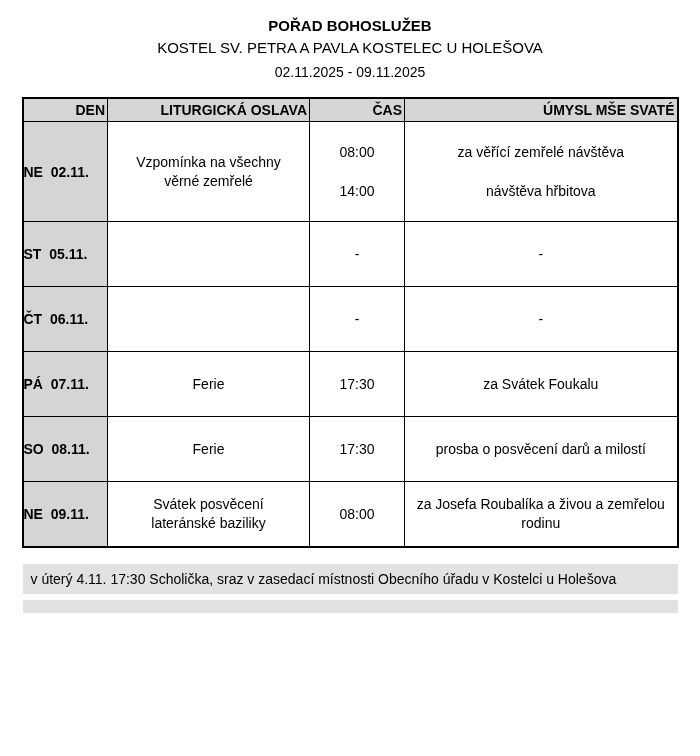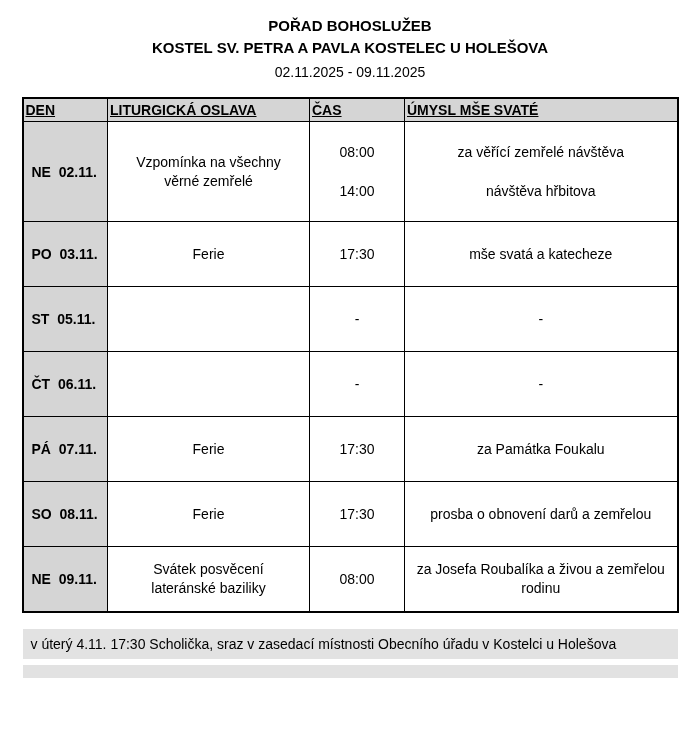--- a/index.html
+++ b/index.html
@@ -12,54 +12,53 @@
   .page {
     width: 684px;
     height: 756px;
     margin: 0 auto;
     background: #ffffff;
     box-sizing: border-box;
     padding-top: 16px;
   }
   .title-block { text-align: center; line-height: 1.35; }
   .doc-title    { font-size: 15px; font-weight: bold; }
-  .doc-subtitle { font-size: 15px; font-weight: bold; margin-top: 2px; }
+  .doc-subtitle { font-size: 15px; font-weight: normal; margin-top: 2px; }
   .doc-dates    { font-size: 14px; margin-top: 4px; }
 
   table.schedule {
     border-collapse: collapse;
     width: 655px;
     margin: 16px auto 0 auto;
     border: 2px solid #000;
     table-layout: fixed;
   }
   table.schedule th,
   table.schedule td {
     border: 1px solid #000;
     font-size: 14px;
     vertical-align: middle;
     box-sizing: border-box;
   }
   table.schedule thead th {
     background: #d5d5d5;
     font-weight: bold;
-    text-decoration: underline;
     padding: 3px 2px;
-    text-align: left;
+    text-align: right;
     border-bottom: 1px solid #000;
     height: 20px;
   }
   table.schedule tbody td { height: 65px; }
   table.schedule tbody tr.tall td { height: 100px; }
 
   td.den {
     background: #d5d5d5;
     font-weight: bold;
     white-space: pre;
-    padding-left: 8px;
+    padding-left: 0;
     text-align: left;
     margin-left: 8px;
   }
   td.oslava {
     text-align: center;
     padding: 4px 12px;
     line-height: 1.35;
   }
   td.cas, td.umysl {
     text-align: center;
@@ -131,34 +130,20 @@
             </div>
           </td>
           <td class="umysl">
             <div class="stack">
               <div>za věřící zemřelé návštěva</div>
               <div>návštěva hřbitova</div>
             </div>
           </td>
         </tr>
         <tr>
-          <td class="den">PO  03.11.</td>
-          <td class="oslava">Ferie</td>
-          <td class="cas">
-            <div class="stack">
-              <div>17:30</div>
-            </div>
-          </td>
-          <td class="umysl">
-            <div class="stack">
-              <div>mše svatá a katecheze</div>
-            </div>
-          </td>
-        </tr>
-        <tr>
           <td class="den">ST  05.11.</td>
           <td class="oslava"></td>
           <td class="cas">
             <div class="stack">
               <div>-</div>
             </div>
           </td>
           <td class="umysl">
             <div class="stack">
               <div>-</div>
@@ -182,35 +167,35 @@
         <tr>
           <td class="den">PÁ  07.11.</td>
           <td class="oslava">Ferie</td>
           <td class="cas">
             <div class="stack">
               <div>17:30</div>
             </div>
           </td>
           <td class="umysl">
             <div class="stack">
-              <div>za Památka Foukalu</div>
+              <div>za Svátek Foukalu</div>
             </div>
           </td>
         </tr>
         <tr>
           <td class="den">SO  08.11.</td>
           <td class="oslava">Ferie</td>
           <td class="cas">
             <div class="stack">
               <div>17:30</div>
             </div>
           </td>
           <td class="umysl">
             <div class="stack">
-              <div>prosba o obnovení darů a zemřelou</div>
+              <div>prosba o posvěcení darů a milostí</div>
             </div>
           </td>
         </tr>
         <tr>
           <td class="den">NE  09.11.</td>
           <td class="oslava">Svátek posvěcení lateránské baziliky</td>
           <td class="cas">
             <div class="stack">
               <div>08:00</div>
             </div>

